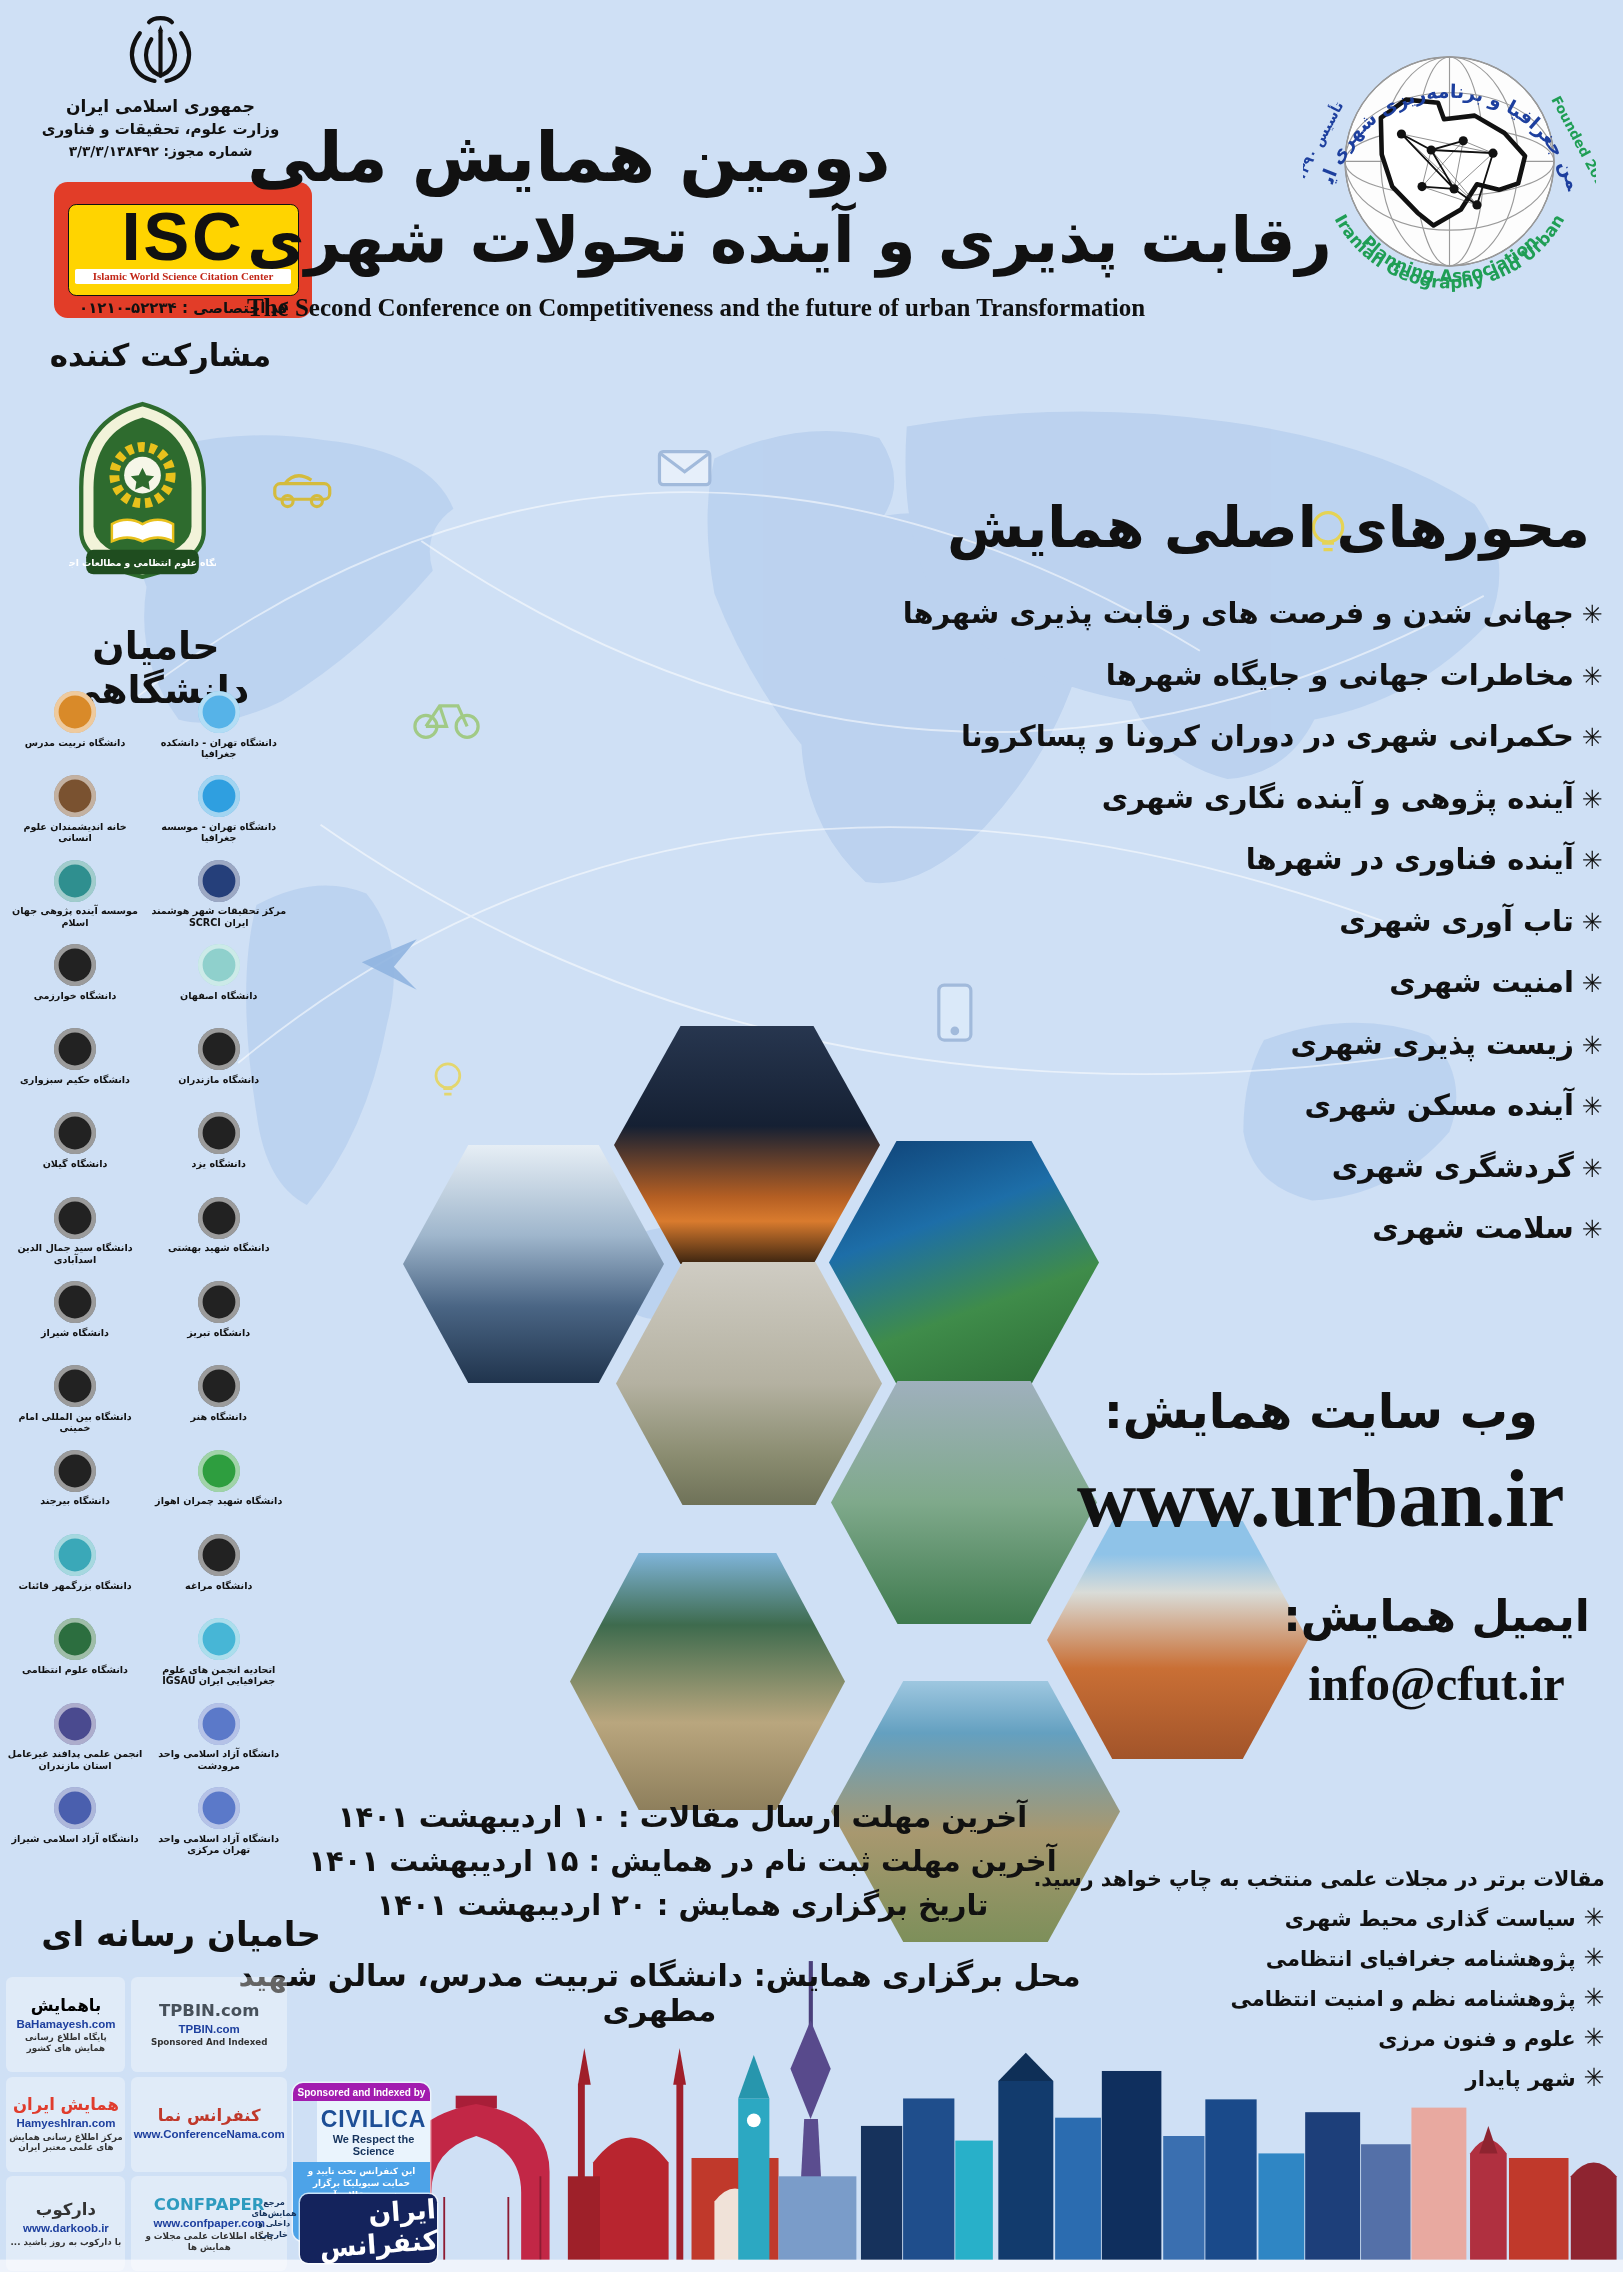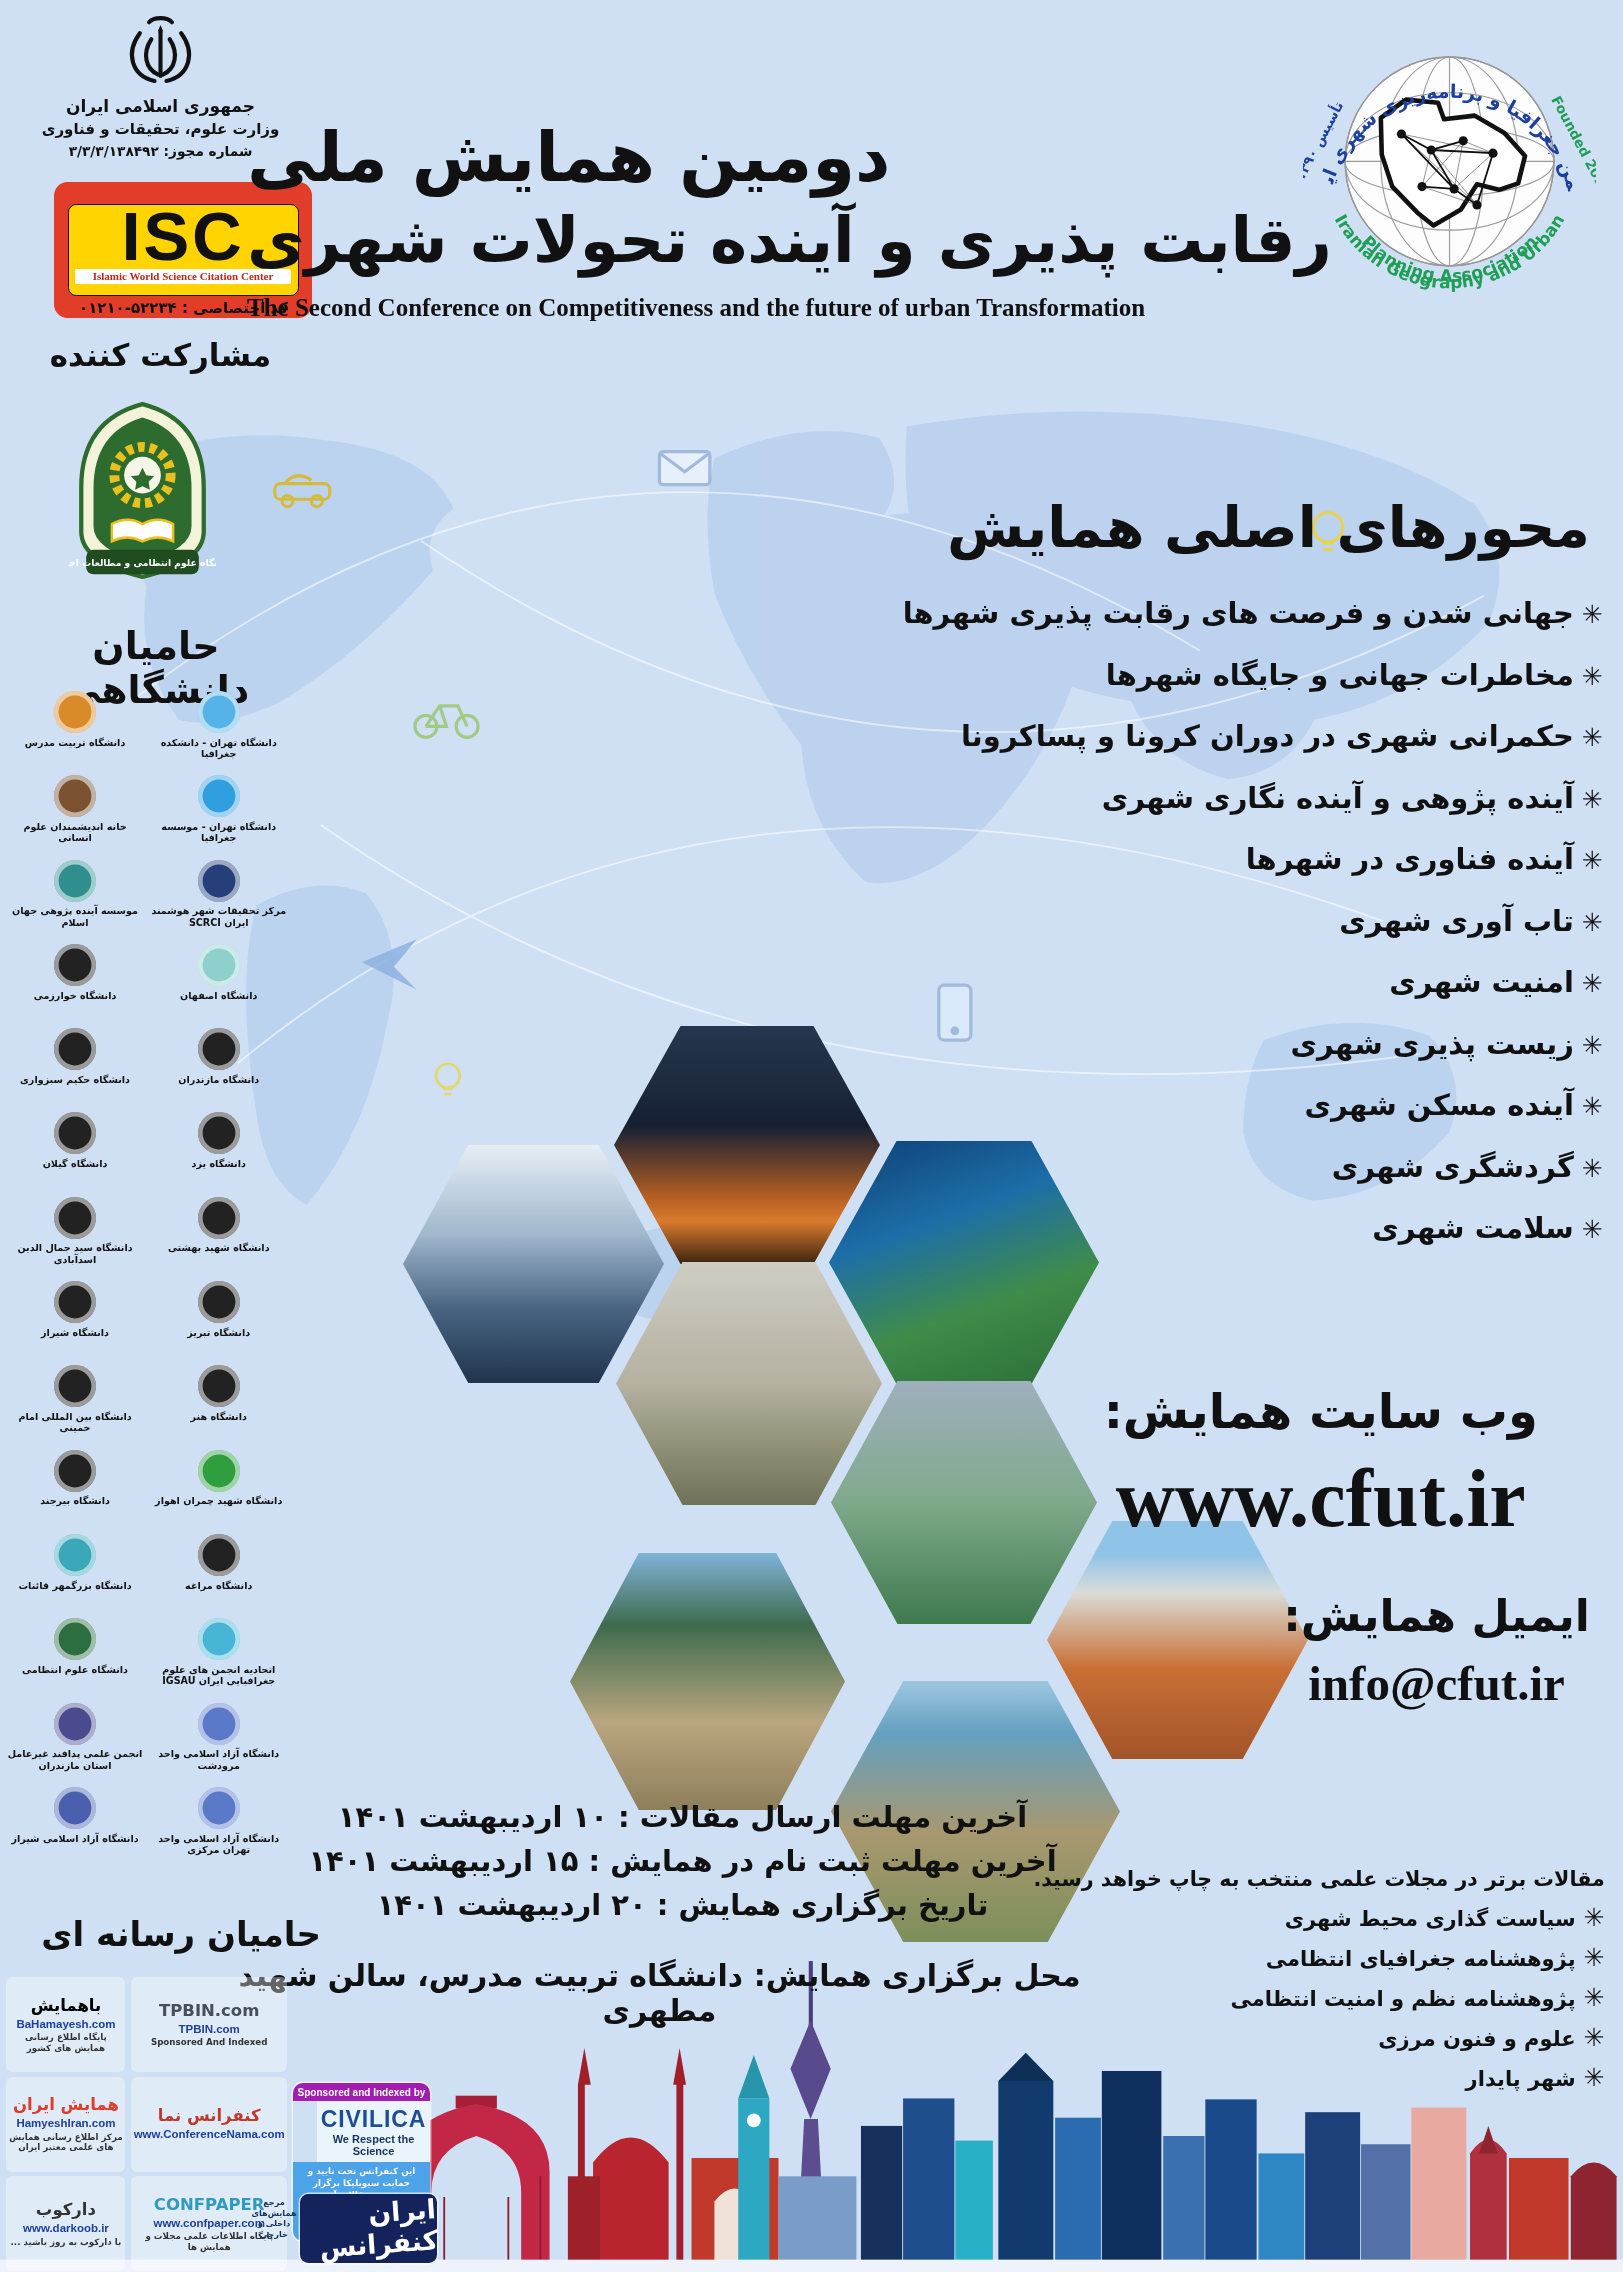--- a/index.html
+++ b/index.html
@@ -237,21 +237,21 @@
   <div class="hex" style="left:403px;top:1145px;width:261px;height:238px;background:linear-gradient(180deg,#e6eef5 0%,#9fb6cc 38%,#4a6584 68%,#20344d 100%);"></div>
   <div class="hex" style="left:829px;top:1141px;width:270px;height:243px;background:linear-gradient(160deg,#0e3f73 0%,#1d6ea8 35%,#3f8c4a 65%,#2c6b35 100%);"></div>
   <div class="hex" style="left:616px;top:1262px;width:266px;height:243px;background:linear-gradient(180deg,#cfccc3 0%,#b4b1a1 50%,#8a8c70 80%,#6f7258 100%);"></div>
   <div class="hex" style="left:831px;top:1381px;width:266px;height:243px;background:linear-gradient(180deg,#9fb0bd 0%,#7fa98b 50%,#3e7a4e 100%);"></div>
   <div class="hex" style="left:1047px;top:1521px;width:261px;height:238px;background:linear-gradient(180deg,#8fc3e8 14%,#d9dcd8 30%,#c96f35 62%,#a2542a 100%);"></div>
   <div class="hex" style="left:570px;top:1553px;width:275px;height:257px;background:linear-gradient(180deg,#7fb4d9 0%,#3e6b4e 28%,#b9a67e 66%,#8e7f5c 100%);"></div>
   <div class="hex" style="left:831px;top:1681px;width:289px;height:261px;background:linear-gradient(180deg,#9ec7e0 0%,#64a0c0 20%,#a8986f 58%,#7d8f5a 100%);"></div>
 
   <div class="webs">
     <div class="lab">وب سایت همایش:</div>
-    <div class="url">www.cfut.ir</div>
+    <div class="url">www.urban.ir</div>
   </div>
   <div class="mail">
     <div class="lab">ایمیل همایش:</div>
     <div class="adr">info@cfut.ir</div>
   </div>
 
   <div class="deadlines">
     <div>آخرین مهلت ارسال مقالات : ۱۰ اردیبهشت ۱۴۰۱</div>
     <div>آخرین مهلت ثبت نام در همایش : ۱۵ اردیبهشت ۱۴۰۱</div>
     <div>تاریخ برگزاری همایش : ۲۰ اردیبهشت ۱۴۰۱</div>

